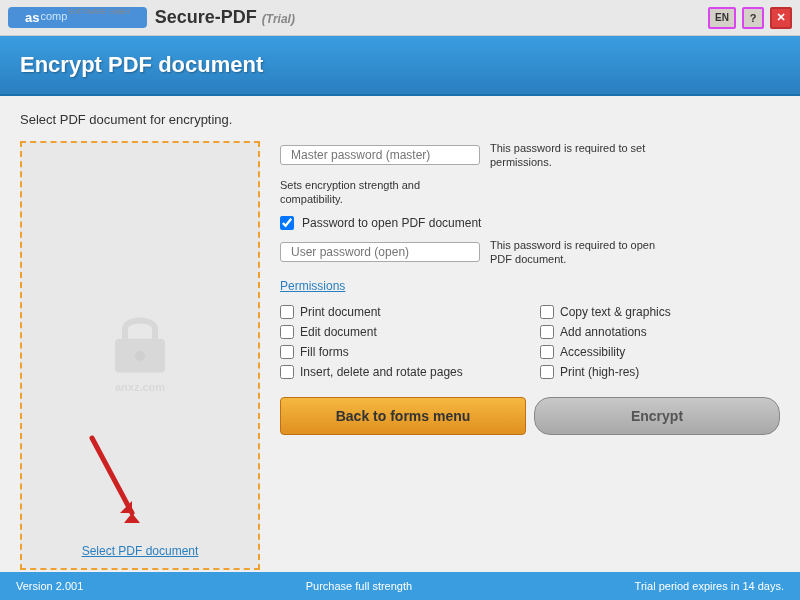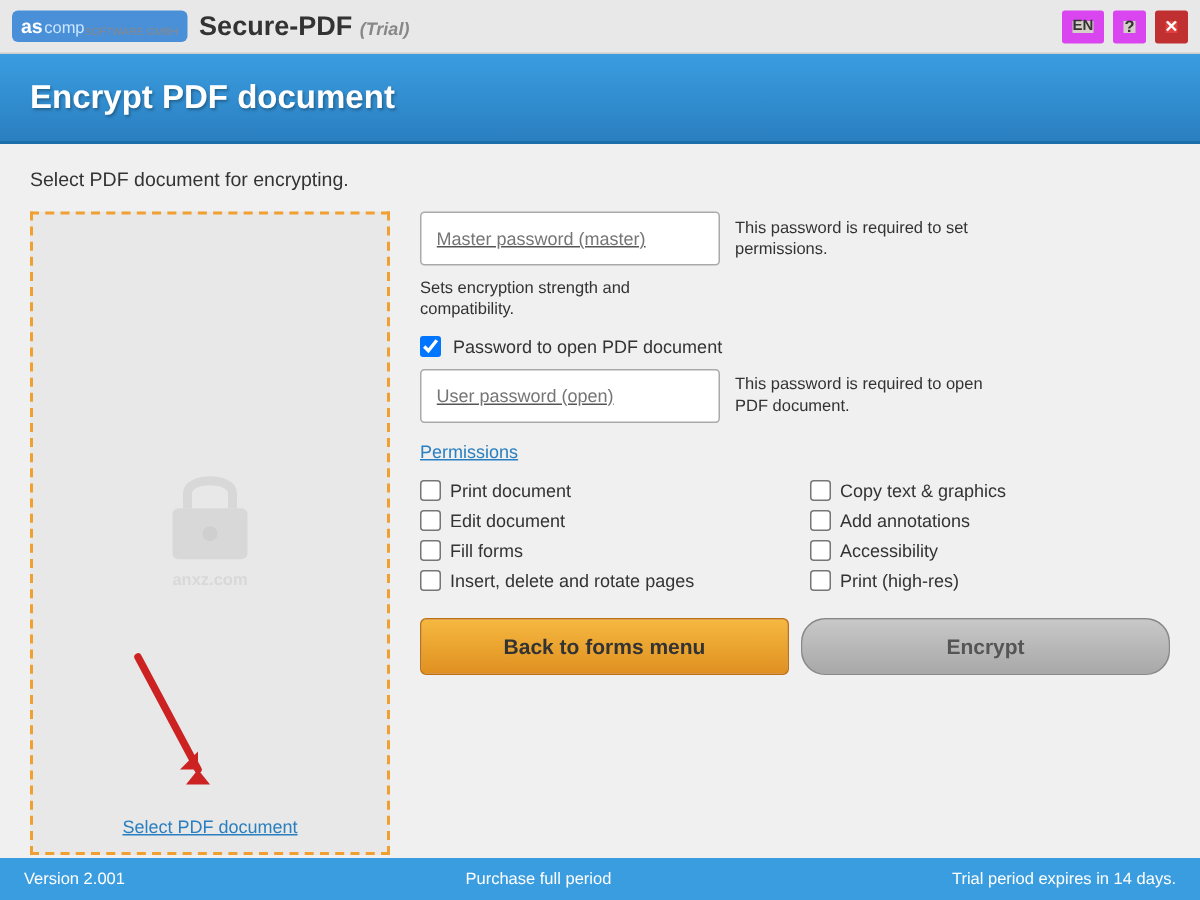--- a/index.html
+++ b/index.html
@@ -16,23 +16,23 @@
       border-bottom: 1px solid #ccc;
     }
     .titlebar-left {
       display: flex;
       align-items: center;
       gap: 8px;
     }
     .logo-box {
       background: #4a90d9;
       border-radius: 4px;
-      padding: 3px 6px;
-      display: flex;
-      align-items: flex-end;
+      padding: 3px 17px;
+      display: flex;
+      align-items: flex-start;
     }
     .logo-as {
       color: white;
       font-weight: bold;
       font-size: 13px;
     }
     .logo-comp {
       color: #cce5ff;
       font-size: 11px;
       margin-left: 1px;
@@ -53,21 +53,21 @@
       color: #888;
       font-style: italic;
     }
     .titlebar-right {
       display: flex;
       align-items: center;
       gap: 6px;
     }
     .title-btn {
       background: #d4d0c8;
-      border: 7px solid #d946ef;
+      border: 2px solid #d946ef;
       border-radius: 2px;
       width: 22px;
       height: 22px;
       display: flex;
       align-items: center;
       justify-content: center;
       font-size: 11px;
       cursor: pointer;
       font-weight: bold;
       color: #333;
@@ -170,22 +170,21 @@
       gap: 10px;
     }
     .input-field {
       border: 1px solid #aaa;
       border-radius: 3px;
       padding: 5px 10px;
       font-size: 12px;
       background: white;
       color: #555;
       width: 200px;
-      height: 36px;
-      text-decoration: underline;
+      height: 20px;
     }
     .hint-text {
       font-size: 11px;
       color: #333;
       max-width: 180px;
       line-height: 1.3;
     }
 
     
     .dropdown-row {
@@ -433,15 +432,15 @@
         <button class="btn-main">Back to forms menu</button>
         <button class="btn-encrypt">Encrypt</button>
       </div>
 
     </div>
   </div>
 </div>
 
 <div class="statusbar">
   <span class="statusbar-text">Version 2.001</span>
-  <span class="statusbar-text">Purchase full period</span>
+  <span class="statusbar-text">Purchase full strength</span>
   <span class="statusbar-text">Trial period expires in 14 days.</span>
 </div>
 
 </body></html>

